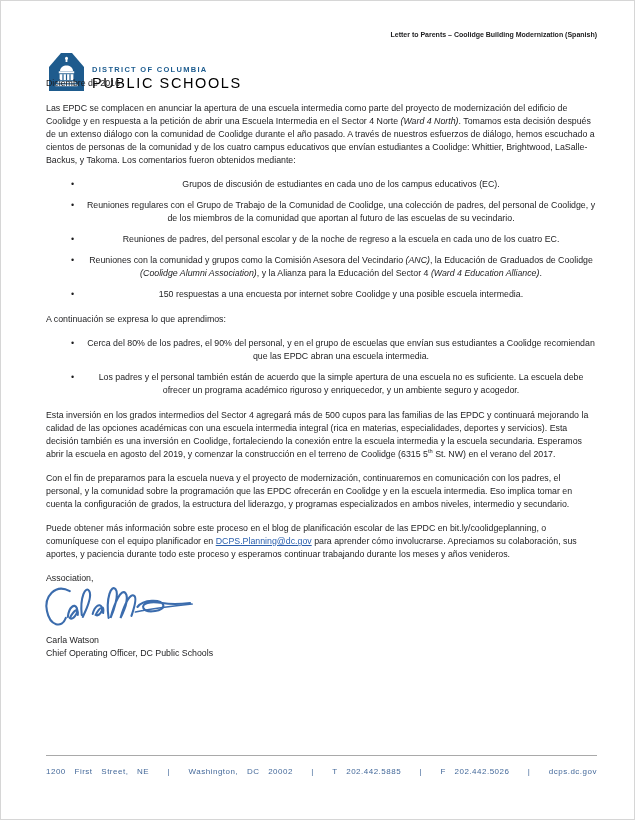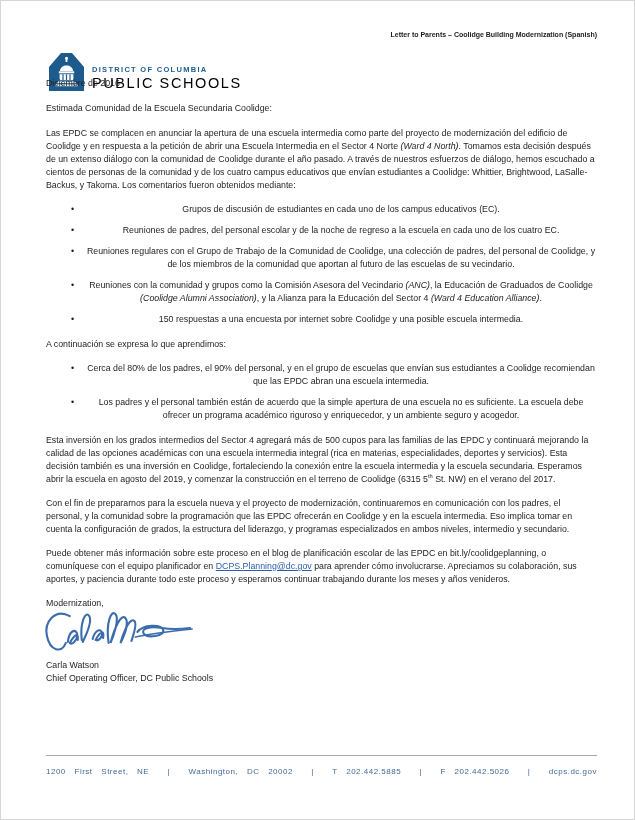--- a/index.html
+++ b/index.html
@@ -80,43 +80,42 @@
       </svg>
     </div>
     <div class="logo-text">
       <div class="logo-line1">DISTRICT OF COLUMBIA</div>
       <div class="logo-line2">PUBLIC SCHOOLS</div>
     </div>
   </div>
 
   <div class="content">
     <p class="tight">Diciembre de 2016</p>
-    <p class="tight">Estimada Comunidad de la Escuela Secundaria Coolidge:</p>
     <p><span>Las EPDC se complacen en anunciar la apertura de una escuela intermedia como parte del proyecto de modernización del edificio de Coolidge y en respuesta a la petición de abrir una Escuela Intermedia en el Sector 4 Norte </span><span class="it">(Ward 4 North)</span><span>. Tomamos esta decisión después de un extenso diálogo con la comunidad de Coolidge durante el año pasado. A través de nuestros esfuerzos de diálogo, hemos escuchado a cientos de personas de la comunidad y de los cuatro campus educativos que envían estudiantes a Coolidge: Whittier, Brightwood, LaSalle-Backus, y Takoma. Los comentarios fueron obtenidos mediante:</span></p>
 
     <ul class="bullets">
       <li><span>Grupos de discusión de estudiantes en cada uno de los campus educativos (EC).</span></li>
+      <li><span>Reuniones regulares con el Grupo de Trabajo de la Comunidad de Coolidge, una colección de padres, del personal de Coolidge, y de los miembros de la comunidad que aportan al futuro de las escuelas de su vecindario.</span></li>
       <li><span>Reuniones de padres, del personal escolar y de la noche de regreso a la escuela en cada uno de los cuatro EC.</span></li>
-      <li><span>Reuniones regulares con el Grupo de Trabajo de la Comunidad de Coolidge, una colección de padres, del personal de Coolidge, y de los miembros de la comunidad que aportan al futuro de las escuelas de su vecindario.</span></li>
       <li><span>Reuniones con la comunidad y grupos como la Comisión Asesora del Vecindario </span><span class="it">(ANC)</span><span>, la Educación de Graduados de Coolidge </span><span class="it">(Coolidge Alumni Association)</span><span>, y la Alianza para la Educación del Sector 4 </span><span class="it">(Ward 4 Education Alliance)</span><span>.</span></li>
       <li><span>150 respuestas a una encuesta por internet sobre Coolidge y una posible escuela intermedia.</span></li>
     </ul>
 
     <p class="outdent">A continuación se expresa lo que aprendimos:</p>
 
     <ul class="bullets">
       <li><span>Cerca del 80% de los padres, el 90% del personal, y en el grupo de escuelas que envían sus estudiantes a Coolidge recomiendan que las EPDC abran una escuela intermedia.</span></li>
       <li><span>Los padres y el personal también están de acuerdo que la simple apertura de una escuela no es suficiente. La escuela debe ofrecer un programa académico riguroso y enriquecedor, y un ambiente seguro y acogedor.</span></li>
     </ul>
 
     <p><span>Esta inversión en los grados intermedios del Sector 4 agregará más de 500 cupos para las familias de las EPDC y continuará mejorando la calidad de las opciones académicas con una escuela intermedia integral (rica en materias, especialidades, deportes y servicios). Esta decisión también es una inversión en Coolidge, fortaleciendo la conexión entre la escuela intermedia y la escuela secundaria. Esperamos abrir la escuela en agosto del 2019, y comenzar la construcción en el terreno de Coolidge (6315 5</span><sup>th</sup><span> St. NW) en el verano del 2017.</span></p>
     <p><span>Con el fin de prepararnos para la escuela nueva y el proyecto de modernización, continuaremos en comunicación con los padres, el personal, y la comunidad sobre la programación que las EPDC ofrecerán en Coolidge y en la escuela intermedia. Eso implica tomar en cuenta la configuración de grados, la estructura del liderazgo, y programas especializados en ambos niveles, intermedio y secundario.</span></p>
     <p><span>Puede obtener más información sobre este proceso en el blog de planificación escolar de las EPDC en bit.ly/coolidgeplanning, o comuníquese con el equipo planificador en </span><span class="link">DCPS.Planning@dc.gov</span><span> para aprender cómo involucrarse. Apreciamos su colaboración, sus aportes, y paciencia durante todo este proceso y esperamos continuar trabajando durante los meses y años venideros.</span></p>
 
-    <p class="closing">Modernization,</p>
+    <p class="closing">Association,</p>
 
     <div class="signature">
       <svg width="164" height="50" viewBox="0 0 330 100" fill="none" stroke="#3b6cad" stroke-width="4.2" stroke-linecap="round">
         <path d="M60 18 C30 2 8 30 14 58 C20 88 44 94 52 72"></path>
         <path d="M56 70 C58 50 70 42 74 52 C78 62 66 78 60 72 C68 58 78 48 76 66"></path>
         <path d="M84 66 C80 30 92 6 99 18 C106 30 92 58 86 70"></path>
         <path d="M106 64 C110 48 120 42 124 50 C128 58 118 70 112 66 C120 50 130 44 127 62"></path>
         <path d="M138 72 C132 30 144 4 152 14 C160 24 148 58 142 72 C150 40 164 12 172 22 C180 32 168 60 162 72 C170 44 182 20 190 28 C196 34 188 56 184 68"></path>
         <path d="M196 50 C208 34 244 34 248 46 C252 58 214 64 208 52 C204 42 222 38 246 42 C264 45 284 44 302 42"></path>
         <path d="M192 60 C230 52 268 48 306 44" stroke-width="3.4"></path>

